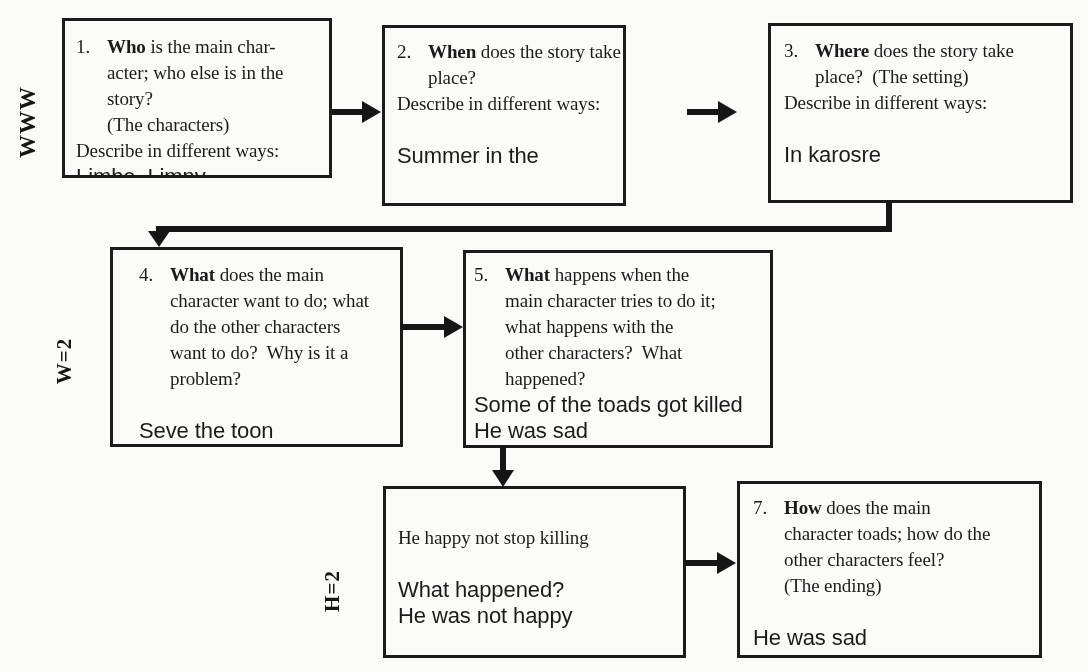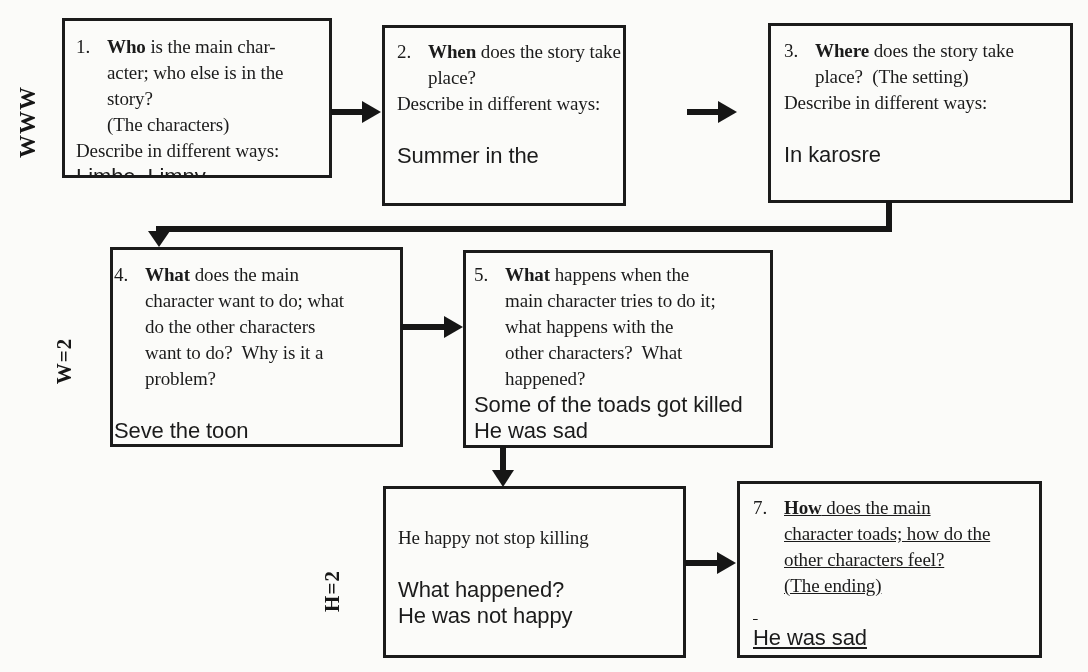--- a/index.html
+++ b/index.html
@@ -11,24 +11,24 @@
   }
   .page{position:absolute;inset:0;}
   .box{
     position:absolute;box-sizing:border-box;
     border:3px solid #1b1b1b;background:#fbfbf9;
     overflow:hidden;
   }
   .b1{left:62px;top:18px;width:270px;height:160px;padding:13px 5px 8px 11px;}
   .b2{left:382px;top:25px;width:244px;height:181px;padding:11px 5px 0 12px;}
   .b3{left:737px;top:23px;width:305px;height:180px;padding:12px 5px 0 13px;margin-left:31px;}
-  .b4{left:110px;top:247px;width:293px;height:200px;padding:12px 4px 0 1px;}
+  .b4{left:110px;top:247px;width:293px;height:200px;padding:12px 4px 0 26px;}
   .b5{left:463px;top:250px;width:310px;height:198px;padding:9px 3px 0 8px;}
   .b6{left:383px;top:486px;width:303px;height:172px;padding:10px 5px 0 12px;}
-  .b7{left:737px;top:481px;width:305px;height:177px;padding:11px 5px 0 13px;text-decoration:underline;}
+  .b7{left:737px;top:481px;width:305px;height:177px;padding:11px 5px 0 13px;}
   .line{
     font-size:19px;line-height:26px;white-space:pre;
     letter-spacing:-0.1px;
   }
   .line.indent{padding-left:31px;}
   .line.sans{font-family:"Liberation Sans", sans-serif;font-size:22px;}
   .num{display:inline-block;width:31px;}
   .kw{font-weight:bold;}
   .vlabel{
     position:absolute;font-weight:bold;font-size:21px;

